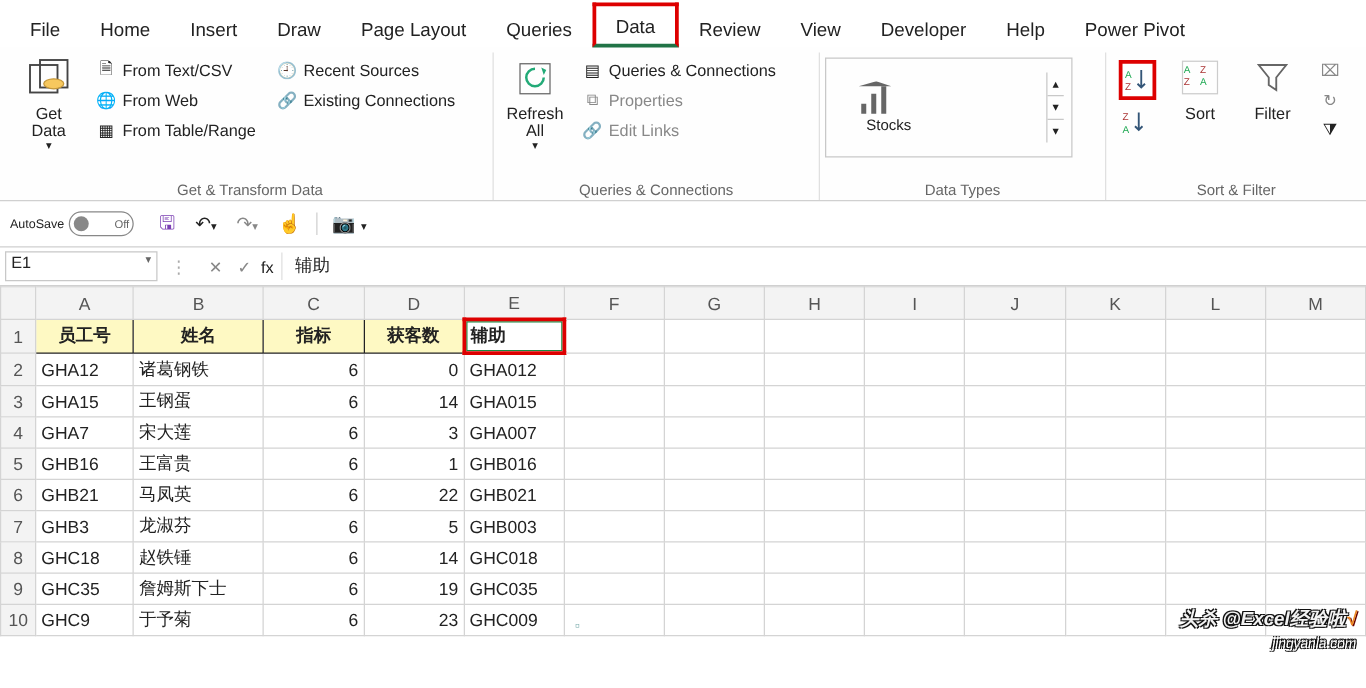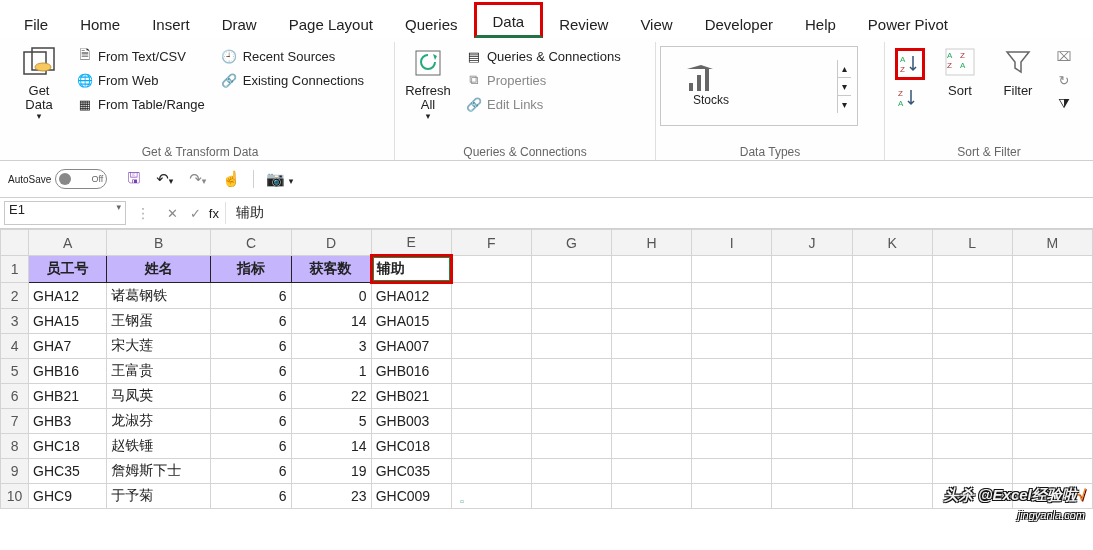--- a/index.html
+++ b/index.html
@@ -148,21 +148,21 @@
     font-weight: normal;
     text-align:center;
     color:#555;
   }
   table.sheet th.corner { width:28px; }
   table.sheet th.rowhdr {
     width:28px; background:#f3f3f3; text-align:center; color:#555;
   }
   
   tr.user-header td.uh {
-    background:#c4b5fd; font-weight:bold; text-align:center;
+    background:#fef9c3; font-weight:bold; text-align:center;
     border:1px solid #222;
   }
   tr.user-header td.uh-aux {
     font-weight:bold;
   }
   td.data-b { border:1px solid #222; }
   td.num { text-align:right; }
   td.txt { text-align:left; }
 
   

